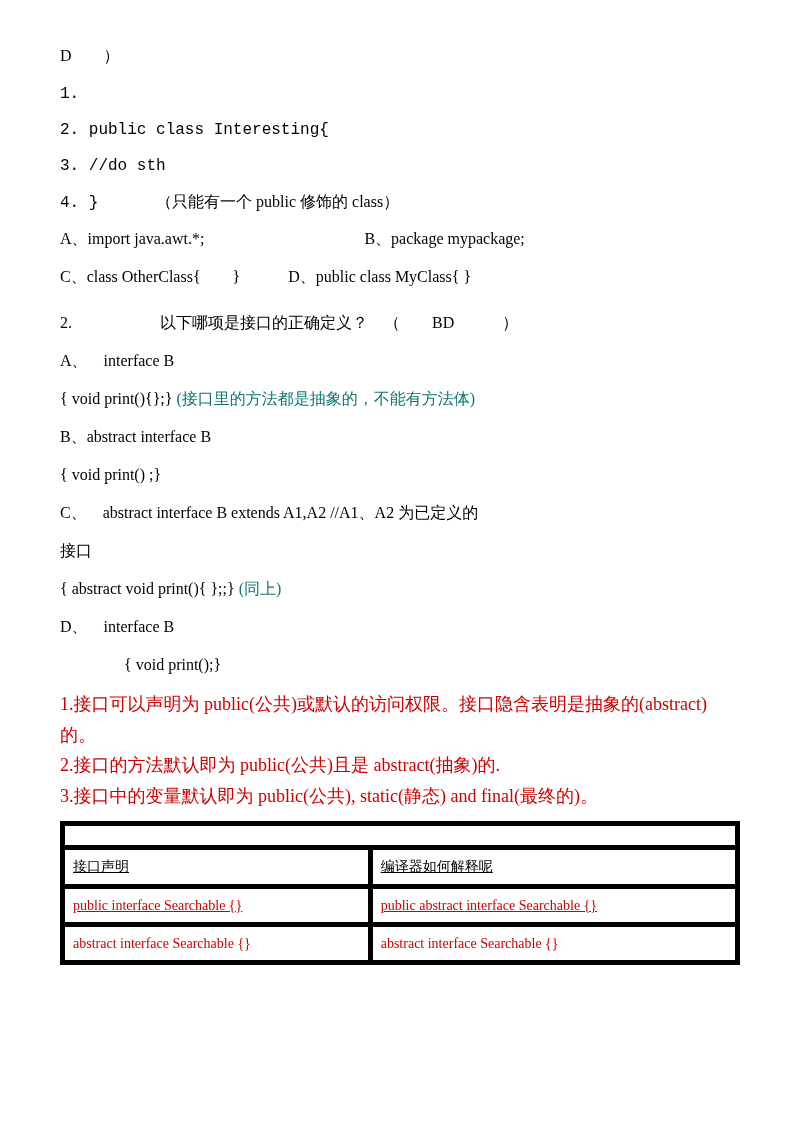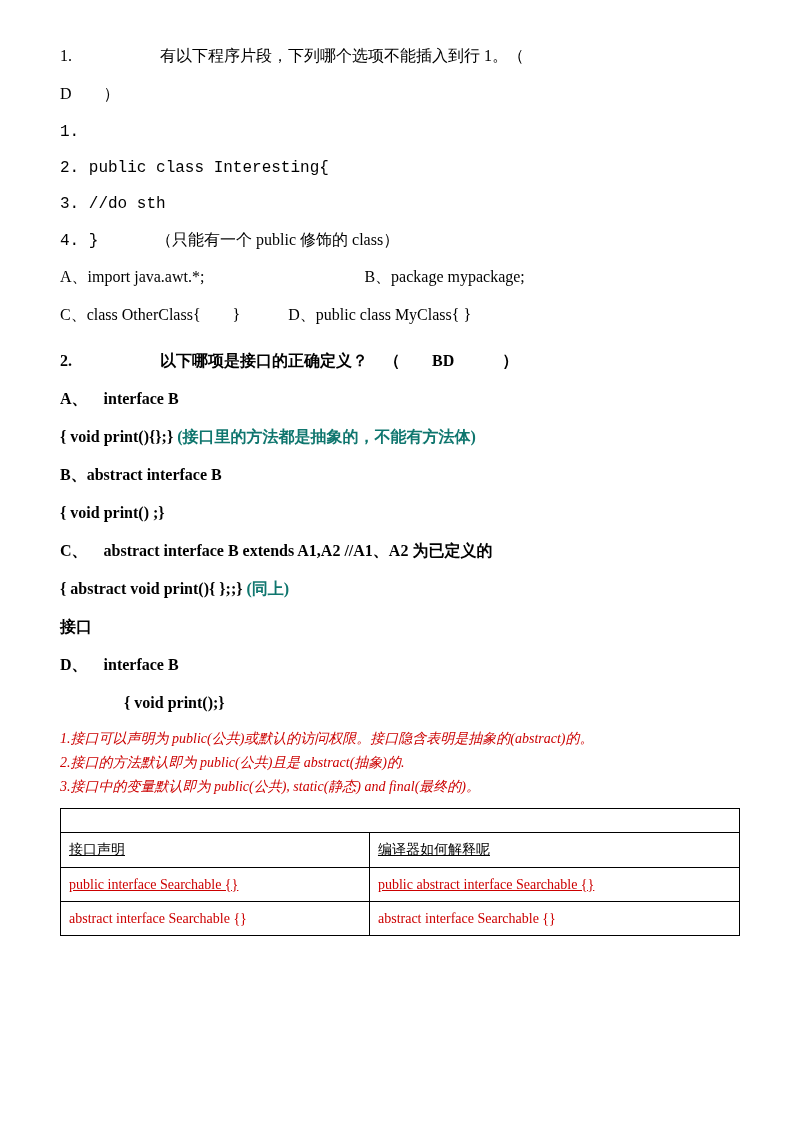--- a/index.html
+++ b/index.html
@@ -30,56 +30,50 @@
     .code-line {
       font-family: "Courier New", monospace;
       margin-bottom: 4px;
     }
     .answer {
       color: #000000;
       font-family: "SimSun", "宋体", serif;
     }
     .note-block {
       color: #cc0000;
-      font-size: 14px;
+      font-size: 18px;
       margin: 8px 0;
       line-height: 1.7;
-      font-style: italic;
     }
     table {
       border-collapse: collapse;
       width: 100%;
       margin-top: 10px;
     }
     table, th, td {
-      border: 1px solid #000000;
+      border: 5px solid #000000;
     }
     td {
       padding: 4px 8px;
       font-size: 14px;
     }
     .header-row td {
       font-weight: normal;
       color: #000000;
       text-decoration: underline;
     }
     .large-indent {
       display: inline-block;
       width: 80px;
     }
   </style>
 </head>
 <body>
 
 <div class="section">
-  <div class="line">
-    <span>1.</span>
-    <span class="large-indent"></span>
-    <span>有以下程序片段，下列哪个选项不能插入到行 1。（</span>
-  </div>
   <div class="line">
     <span>D　　）</span>
   </div>
 
   <div class="line code-line">
     <span>1.</span>
   </div>
   <div class="line code-line">
     <span>2.</span>
     <span>public   class   Interesting{</span>
@@ -95,21 +89,21 @@
   </div>
 
   <div class="line">
     <span>A、import java.awt.*;　　　　　　　　　　B、package mypackage;</span>
   </div>
   <div class="line">
     <span>C、class OtherClass{　　}　　　D、public class MyClass{ }</span>
   </div>
 </div>
 
-<div class="section" style="margin-top:14px;font-weight:bold;">
+<div class="section" style="margin-top:14px;">
   <div class="line">
     <span>2.</span>
     <span class="large-indent"></span>
     <span>以下哪项是接口的正确定义？　（　　BD　　　）</span>
   </div>
 
   <div class="line">
     <span>A、　interface   B</span>
   </div>
   <div class="line">
@@ -121,25 +115,25 @@
     <span>B、abstract   interface   B</span>
   </div>
   <div class="line">
     <span>{ void print() ;}</span>
   </div>
 
   <div class="line">
     <span>C、　abstract   interface   B   extends   A1,A2   //A1、A2 为已定义的</span>
   </div>
   <div class="line">
+    <span>接口</span>
+  </div>
+  <div class="line">
     <span>{ abstract   void   print(){   };;}  </span>
     <span class="red">(同上)</span>
-  </div>
-  <div class="line">
-    <span>接口</span>
   </div>
 
   <div class="line">
     <span>D、　interface   B</span>
   </div>
   <div class="line">
     <span>　　　　{ void   print();}</span>
   </div>
 </div>
 

